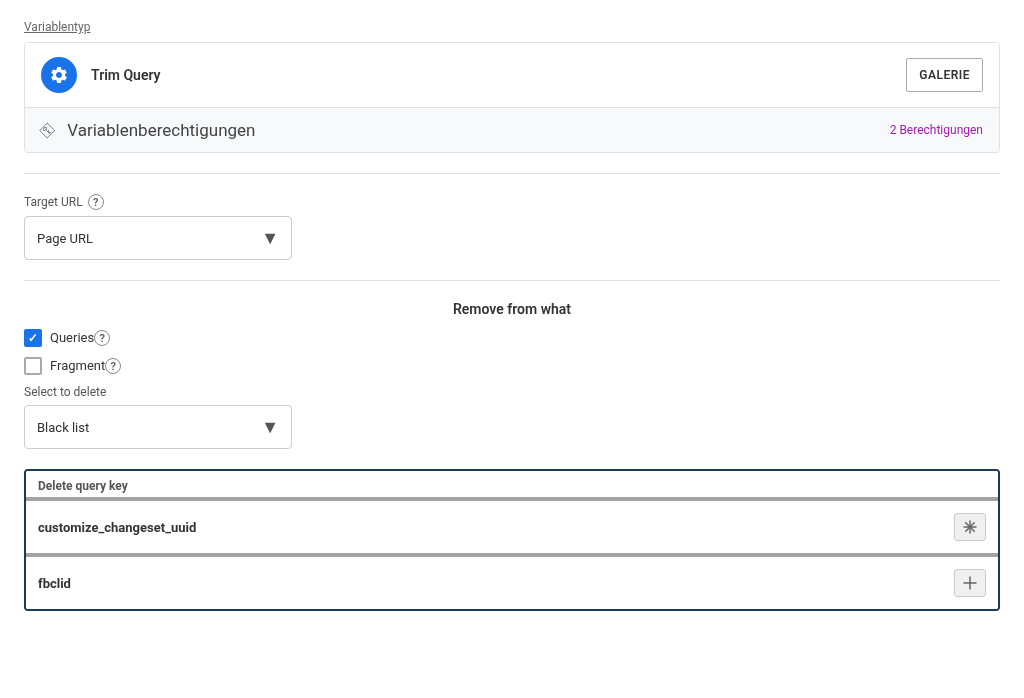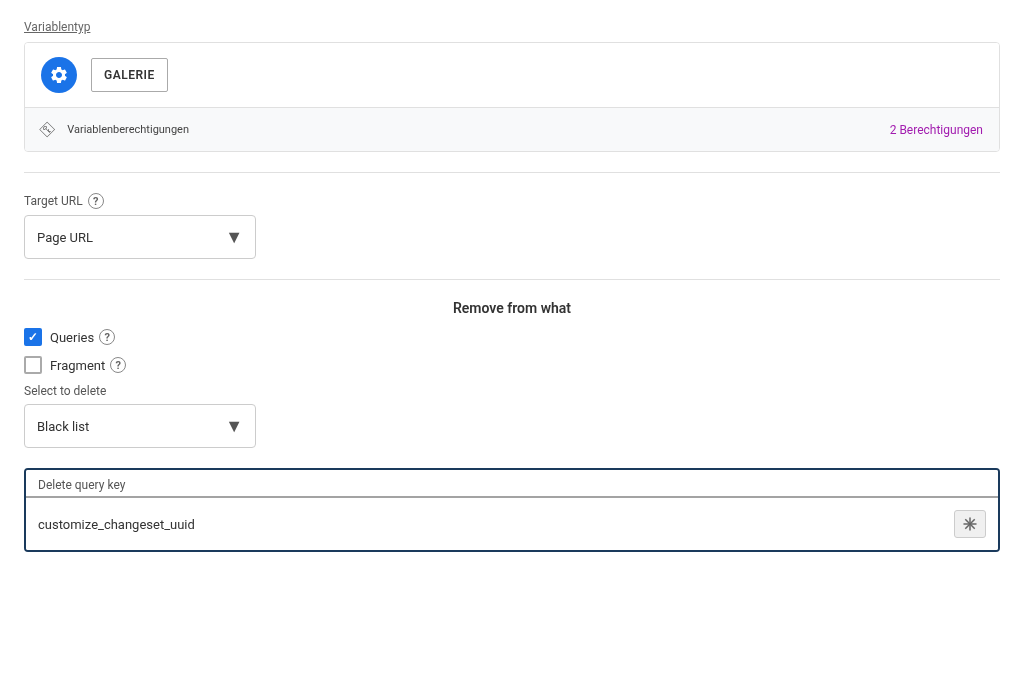--- a/index.html
+++ b/index.html
@@ -98,21 +98,21 @@
     .key-icon {
       margin-right: 14px;
       font-size: 16px;
       color: #555;
       transform: rotate(-45deg);
       display: inline-block;
     }
 
     .perm-label {
       flex: 1;
-      font-size: 11px;
+      font-size: 17px;
       color: #444;
     }
 
     .perm-count {
       font-size: 12px;
       color: #a21caf;
     }
 
     
     .divider {
@@ -146,21 +146,21 @@
       font-size: 11px;
       color: #666;
       cursor: pointer;
       font-weight: bold;
     }
 
     .select-dropdown {
       display: flex;
       align-items: center;
       justify-content: space-between;
-      width: 232px;
+      width: 268px;
       padding: 10px 12px;
       border: 1px solid #ccc;
       border-radius: 4px;
       background: #fff;
       cursor: pointer;
       font-size: 13px;
     }
 
     .dropdown-arrow {
       font-size: 18px;
@@ -216,51 +216,50 @@
       color: white;
       font-size: 12px;
       font-weight: bold;
       line-height: 1;
     }
 
     .checkbox-label {
       font-size: 13px;
       color: #333;
       display: flex;
-      align-items: center;
-      gap: 5px;
     }
 
     .select-to-delete-label {
       font-size: 12px;
       color: #555;
       margin-bottom: 6px;
       margin-top: 8px;
     }
 
     
     .delete-query-section {
       border: 2px solid #1a3a5c;
       border-radius: 4px;
       overflow: hidden;
       margin-top: 8px;
+      font-weight: bold;
     }
 
     .delete-query-label {
       font-size: 12px;
       color: #555;
       padding: 8px 12px 4px;
       background: #fff;
     }
 
     .query-key-row {
       display: flex;
       align-items: center;
       padding: 12px 12px;
-      border-top: 2px solid #a3a3a3;
+      border-top: 4px solid #a3a3a3;
       background: #fff;
     }
 
     .query-key-value {
       flex: 1;
       font-size: 13px;
       color: #333;
     }
 
     .delete-icon-btn {
@@ -286,20 +285,21 @@
     <div class="section-label">Variablentyp</div>
 
     <div class="variable-card">
 
       <div class="variable-row">
         <div class="variable-row-icon">
           <svg class="gear-svg" viewBox="0 0 24 24">
             <path d="M19.14,12.94c0.04-0.3,0.06-0.61,0.06-0.94c0-0.32-0.02-0.64-0.07-0.94l2.03-1.58c0.18-0.14,0.23-0.41,0.12-0.61 l-1.92-3.32c-0.12-0.22-0.37-0.29-0.59-0.22l-2.39,0.96c-0.5-0.38-1.03-0.7-1.62-0.94L14.4,2.81c-0.04-0.24-0.24-0.41-0.48-0.41 h-3.84c-0.24,0-0.43,0.17-0.47,0.41L9.25,5.35C8.66,5.59,8.12,5.92,7.63,6.29L5.24,5.33c-0.22-0.08-0.47,0-0.59,0.22L2.74,8.87 C2.62,9.08,2.66,9.34,2.86,9.48l2.03,1.58C4.84,11.36,4.8,11.69,4.8,12s0.02,0.64,0.07,0.94l-2.03,1.58 c-0.18,0.14-0.23,0.41-0.12,0.61l1.92,3.32c0.12,0.22,0.37,0.29,0.59,0.22l2.39-0.96c0.5,0.38,1.03,0.7,1.62,0.94l0.36,2.54 c0.05,0.24,0.24,0.41,0.48,0.41h3.84c0.24,0,0.44-0.17,0.47-0.41l0.36-2.54c0.59-0.24,1.13-0.56,1.62-0.94l2.39,0.96 c0.22,0.08,0.47,0,0.59-0.22l1.92-3.32c0.12-0.22,0.07-0.47-0.12-0.61L19.14,12.94z M12,15.6c-1.98,0-3.6-1.62-3.6-3.6 s1.62-3.6,3.6-3.6s3.6,1.62,3.6,3.6S13.98,15.6,12,15.6z"></path>
           </svg>
         </div>
+        <span class="variable-row-name">Trim Query</span>
         <button class="galerie-button">GALERIE</button>
       </div>
 
       <div class="variable-permissions-row">
         <span class="key-icon">⚿</span>
         <span class="perm-label">Variablenberechtigungen</span>
         <span class="perm-count">2 Berechtigungen</span>
       </div>
     </div>
   </div>
@@ -354,15 +354,24 @@
       <span class="query-key-value">customize_changeset_uuid</span>
       <button class="delete-icon-btn">
         <svg width="18" height="18" viewBox="0 0 24 24" fill="#666">
           <path d="M19 6.41L17.59 5 12 10.59 6.41 5 5 6.41 10.59 12 5 17.59 6.41 19 12 13.41 17.59 19 19 17.59 13.41 12z"></path>
           <rect x="3" y="11" width="18" height="2" rx="1"></rect>
           <rect x="11" y="3" width="2" height="18" rx="1"></rect>
         </svg>
       </button>
     </div>
 
+    <div class="query-key-row">
+      <span class="query-key-value">fbclid</span>
+      <button class="delete-icon-btn">
+        <svg width="18" height="18" viewBox="0 0 24 24" fill="#666">
+          <rect x="3" y="11" width="18" height="2" rx="1"></rect>
+          <rect x="11" y="3" width="2" height="18" rx="1"></rect>
+        </svg>
+      </button>
+    </div>
   </div>
 
 </div>
 
 </body></html>

